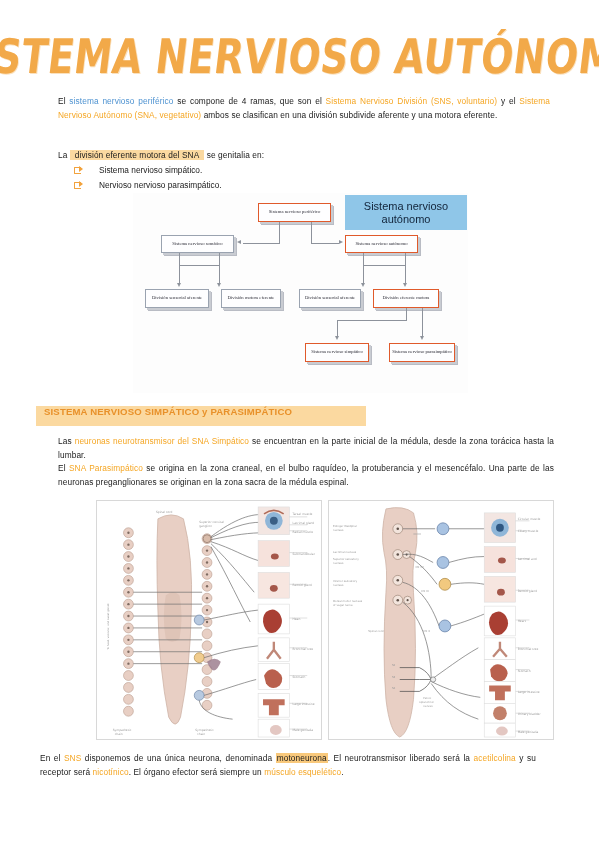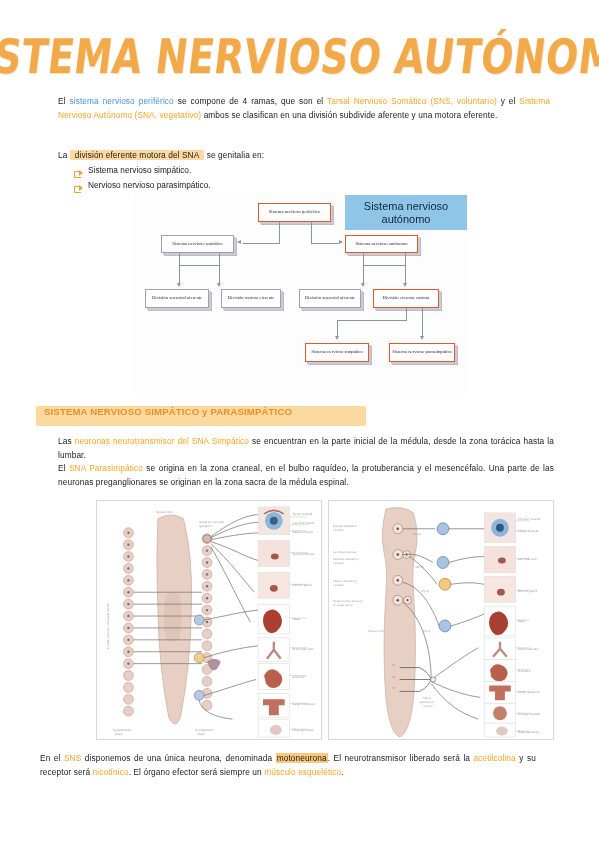--- a/index.html
+++ b/index.html
@@ -39,21 +39,21 @@
   .hl{background:#FBD9A0;padding:0 5px;}
   .hl-o{background:#F9C97C;padding:0 1px;}
 
   
   #para1{left:58px;top:95px;width:492px;text-align:justify;}
   #para2{left:58px;top:149px;width:400px;}
 
   
   .bullets{position:absolute;left:74px;top:163px;width:300px;}
   .bullet{
-    display:flex;align-items:flex-end;gap:5px;
+    display:flex;align-items:flex-start;gap:16px;
     font-size:8.3px;line-height:15px;color:#1a1a1a;
   }
   .bicon{
     width:9px;height:8px;margin-top:3px;flex:none;position:relative;
   }
   .bicon:before{
     content:"";position:absolute;left:0;top:1px;width:6px;height:5px;
     border:1.4px solid #F2A23C;border-right:none;border-radius:1px 0 0 1px;
   }
   .bicon:after{
@@ -115,21 +115,21 @@
 </head>
 <body>
 
 <div class="page">
 
   <div class="title">
     <span>SISTEMA NERVIOSO AUTÓNOMO</span>
   </div>
 
   <div class="ptext" id="para1">
-    <span>El </span><span class="blue">sistema nervioso periférico</span><span> se compone de 4 ramas, que son el </span><span class="orange">Tarsal Nervioso Somático (SNS, voluntario)</span><span> y el </span><span class="orange">Sistema Nervioso Autónomo (SNA, vegetativo)</span><span> ambos se clasifican en una división subdivide aferente y una motora eferente.</span>
+    <span>El </span><span class="blue">sistema nervioso periférico</span><span> se compone de 4 ramas, que son el </span><span class="orange">Sistema Nervioso División (SNS, voluntario)</span><span> y el </span><span class="orange">Sistema Nervioso Autónomo (SNA, vegetativo)</span><span> ambos se clasifican en una división subdivide aferente y una motora eferente.</span>
   </div>
 
   <div class="ptext" id="para2">
     <span>La </span><span class="hl">división eferente motora del SNA</span><span> se genitalia en:</span>
   </div>
 
   <div class="bullets">
     <div class="bullet">
       <span class="bicon"></span>
       <span>Sistema nervioso simpático.</span>

